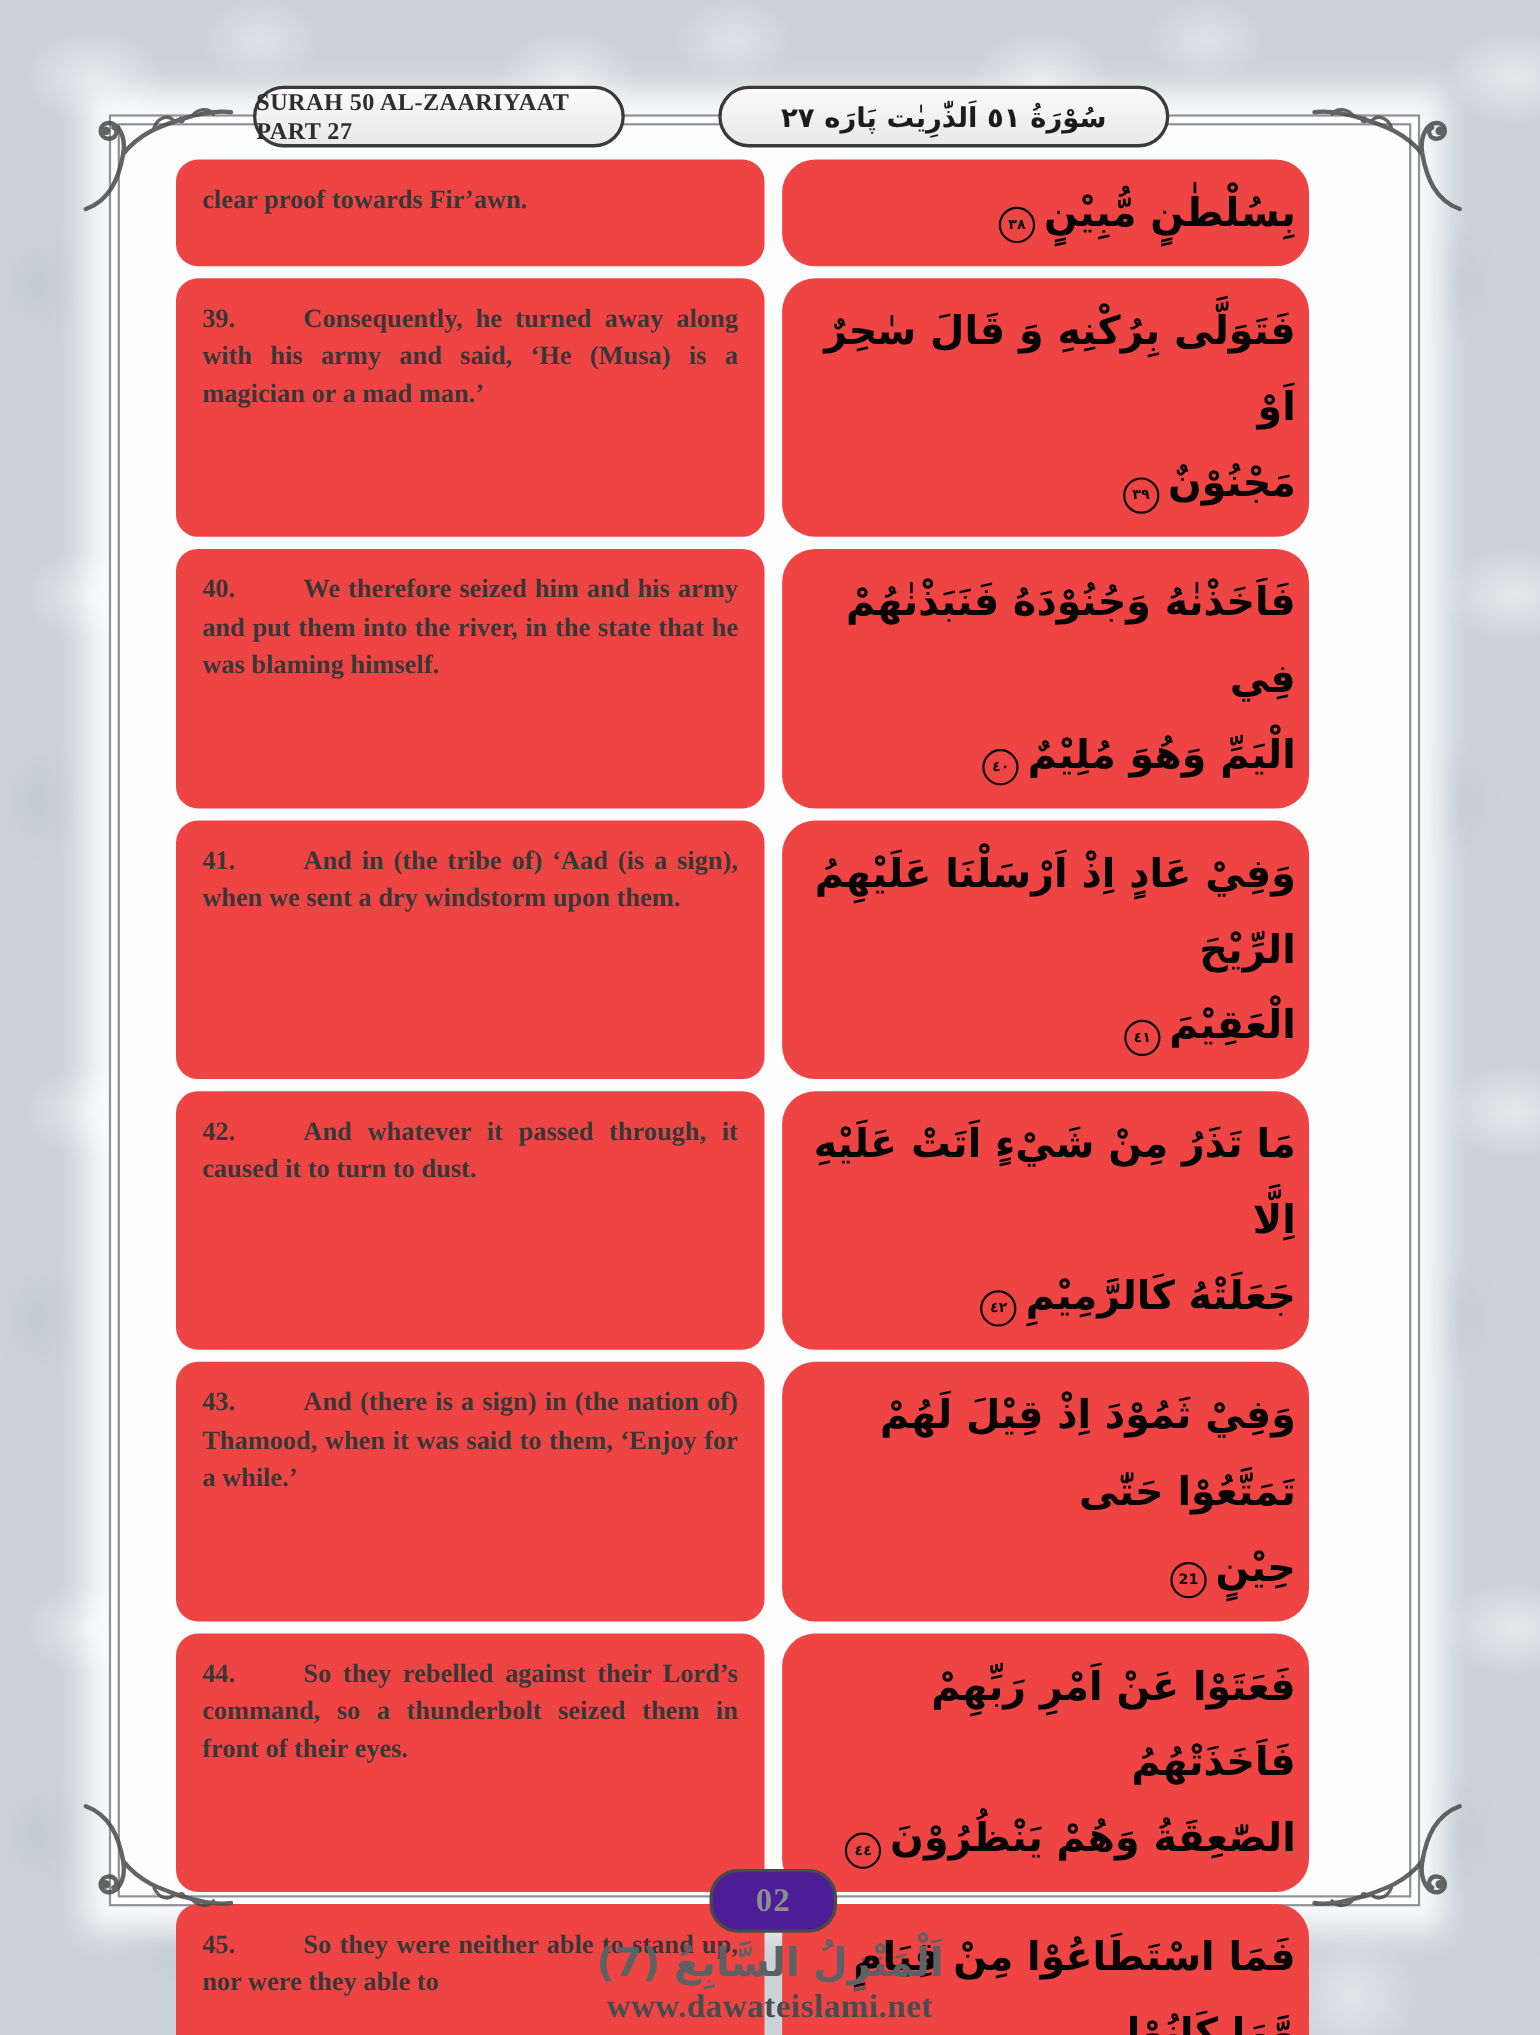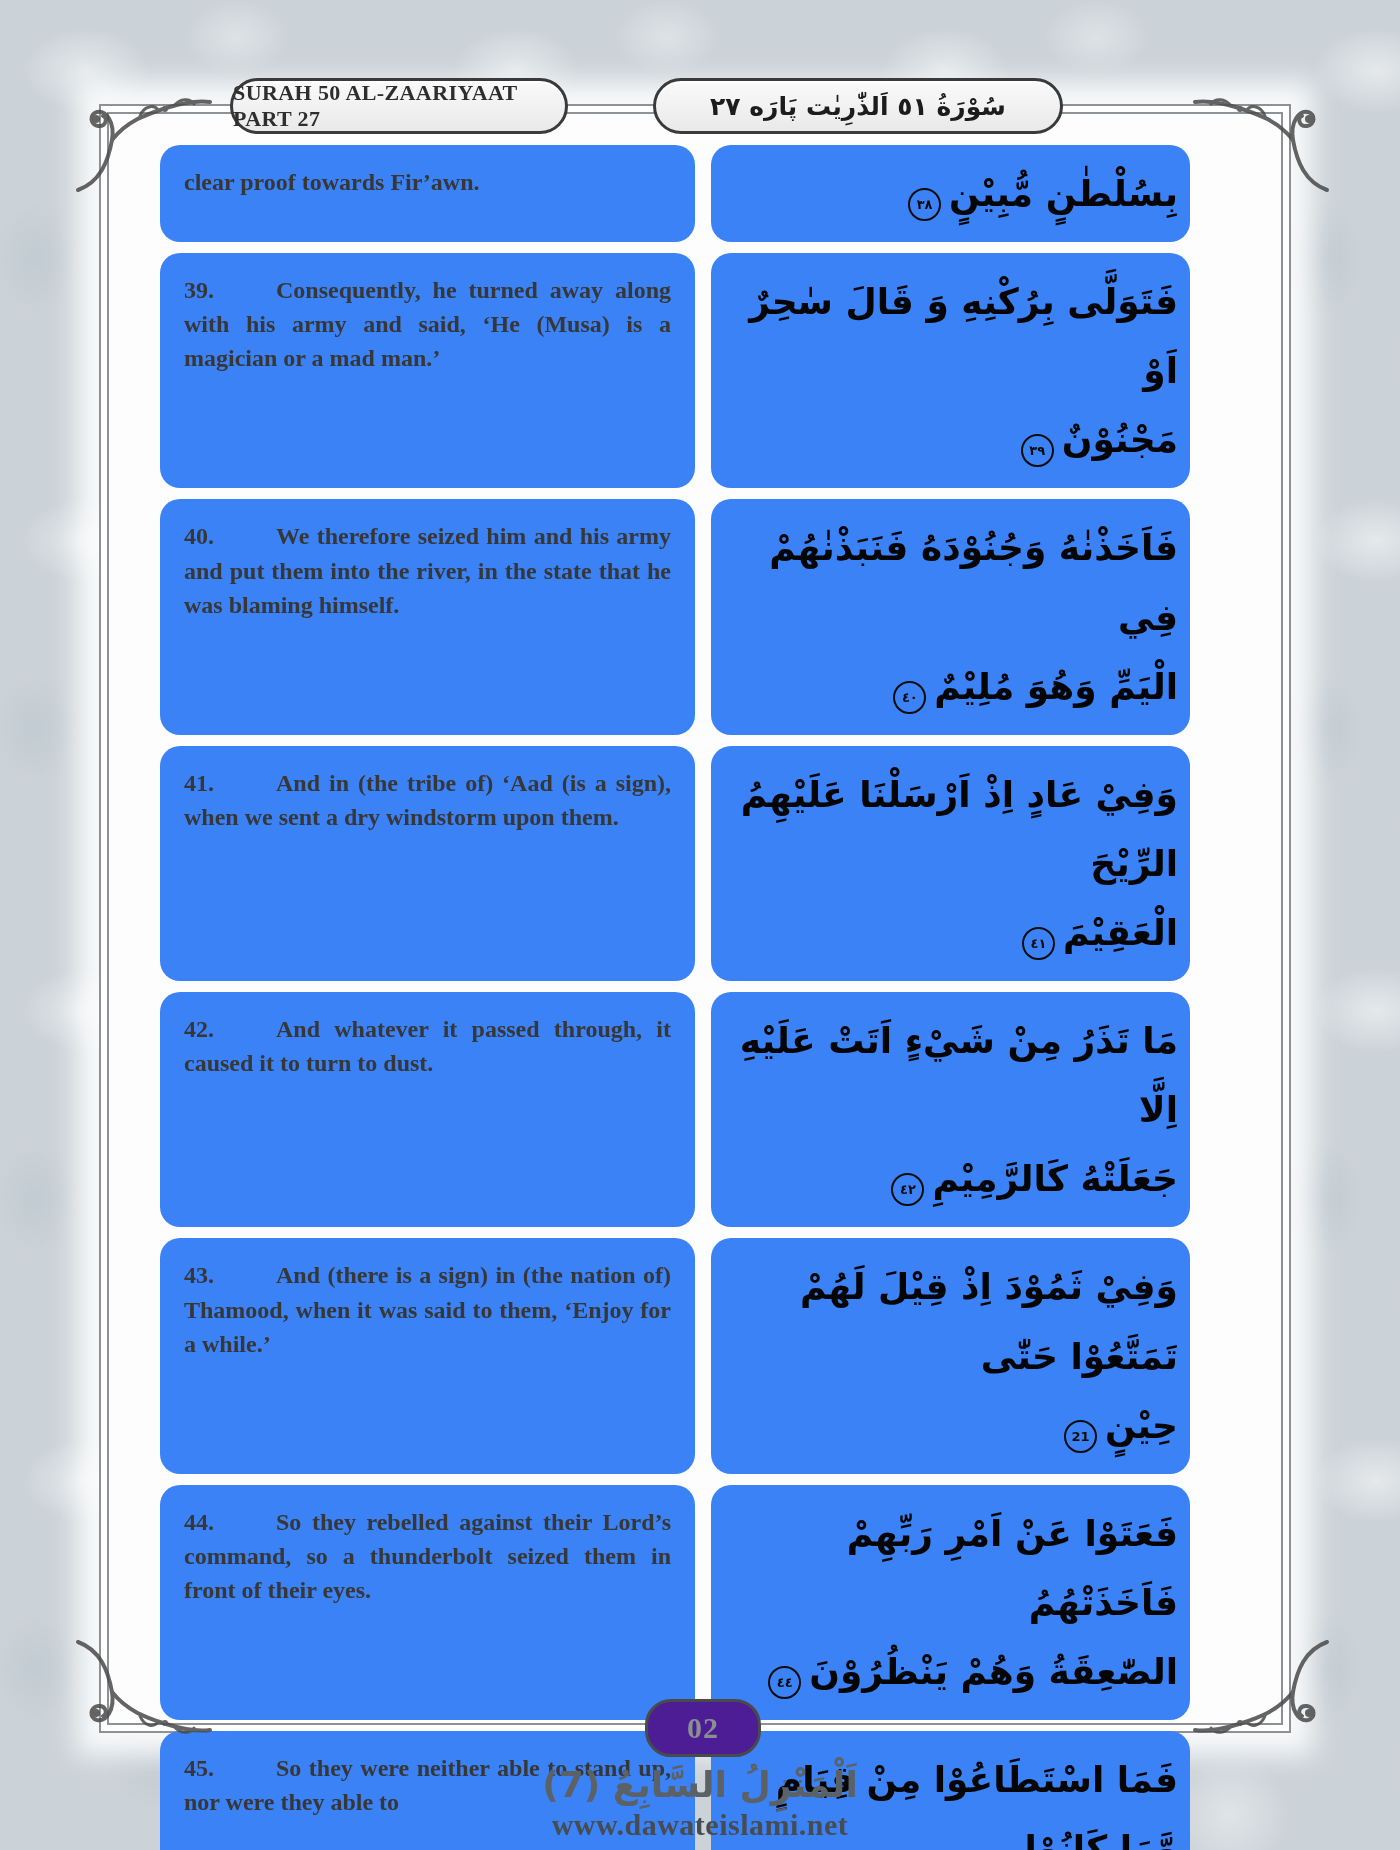--- a/index.html
+++ b/index.html
@@ -28,31 +28,31 @@
     display:flex;align-items:center;justify-content:center;
     box-shadow:inset 0 2px 0 #fff;
   }
   .pill-left{left:230px;width:332px;font-weight:bold;font-size:22px;letter-spacing:.4px;color:#2e2e2e;}
   .pill-right{left:653px;width:404px;font-family:"DejaVu Sans",sans-serif;font-weight:bold;font-size:25px;color:#1c1c1c;direction:rtl;}
   .content{
     position:absolute;left:160px;top:145px;width:1058px;z-index:3;
     display:flex;flex-direction:column;gap:11px;
   }
   .vrow{display:flex;gap:16px;align-items:stretch;}
-  .blk{background:#3b82f6;border-radius:20px;}
+  .blk{background:#ef4444;border-radius:20px;}
   .eng{
     width:487px;padding:20px 24px 18px;
     font-weight:bold;font-size:24px;line-height:1.42;color:#373737;
     text-align:justify;
   }
   .vnum{display:inline-block;width:92px;}
   .arb{
     width:455px;padding:14px 12px;direction:rtl;text-align:right;
     font-family:"DejaVu Sans",sans-serif;font-weight:bold;
-    font-size:36px;line-height:1.92;color:#050505;
+    font-size:36px;line-height:1.92;color:#050505;border-radius:30px;
   }
   .arb .artxt{white-space:pre-line;}
   .ayah{
     display:inline-flex;align-items:center;justify-content:center;
     width:29px;height:29px;border:2.5px solid #0c0c0c;border-radius:50%;
     font-size:13px;line-height:1;vertical-align:-3px;margin-right:8px;color:#0c0c0c;
   }
   .page-pill{
     position:absolute;left:645px;top:1699px;width:110px;height:52px;z-index:6;
     background:#4c1d95;border:3px solid #4a4a4a;border-radius:26px;

